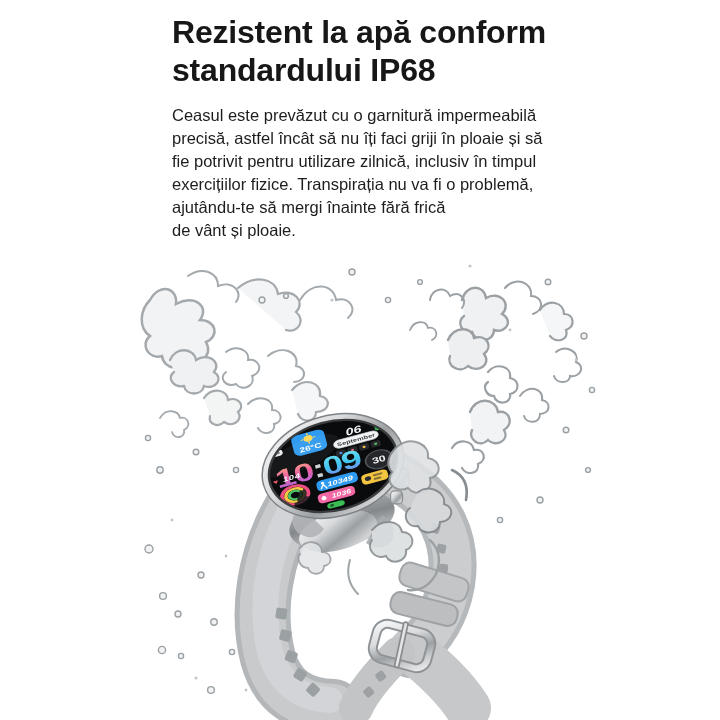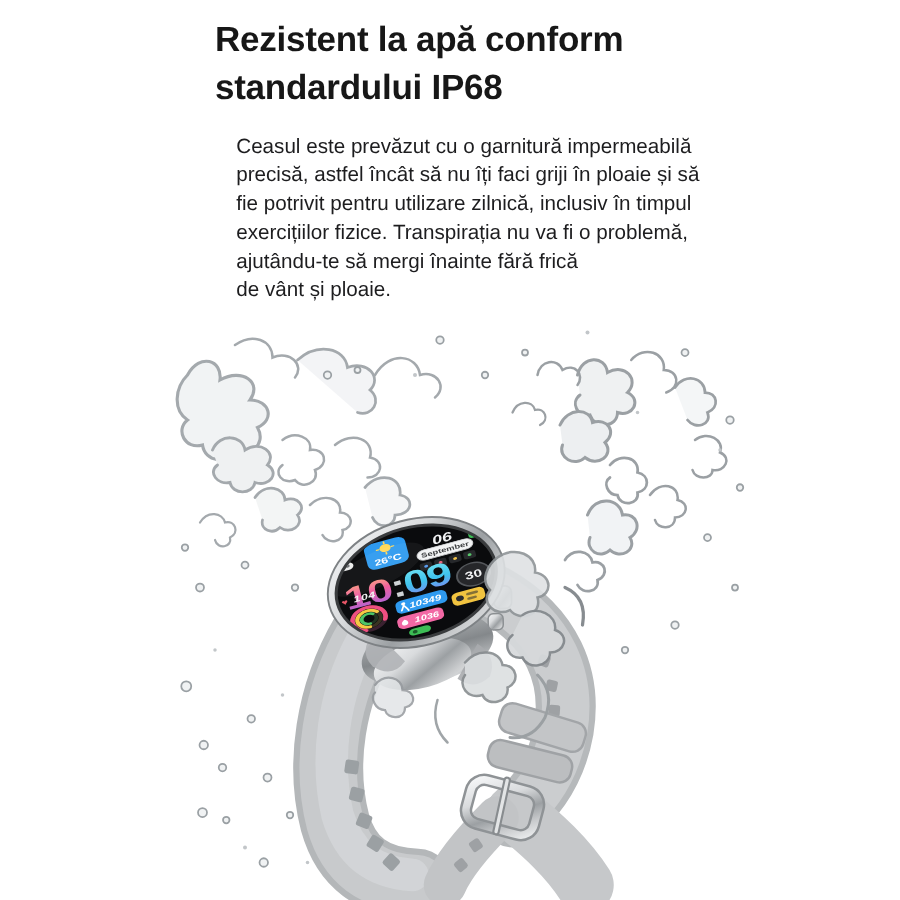--- a/index.html
+++ b/index.html
@@ -2,25 +2,25 @@
 <html><head>
 <meta charset="utf-8">
 <style>
   html,body{margin:0;padding:0;}
   body{
     width:720px;height:720px;background:#ffffff;position:relative;overflow:hidden;
     font-family:"Liberation Sans", sans-serif;
   }
   .text-block{position:absolute;left:172px;top:13px;width:470px;}
   .headline{
-    margin:0 0 15px 0;font-size:28px;line-height:38px;font-weight:700;color:#171717;
+    margin:0 0 15px 0;font-size:32px;line-height:38px;font-weight:700;color:#171717;
     letter-spacing:-0.2px;white-space:pre-line;
   }
   .body-copy{
-    margin:17px;font-size:16.5px;line-height:23px;color:#1d1d1f;white-space:pre-line;
+    margin:0;font-size:16.5px;line-height:23px;color:#1d1d1f;white-space:pre-line;
   }
   .art{position:absolute;left:0;top:0;width:720px;height:720px;}
   svg text{font-family:"Liberation Sans", sans-serif;}
 </style>
 </head>
 <body>
 
 <svg class="art" viewBox="0 0 720 720" aria-hidden="true">
   <defs>
     <linearGradient id="chrome" x1="0" y1="0" x2="1" y2="1">

